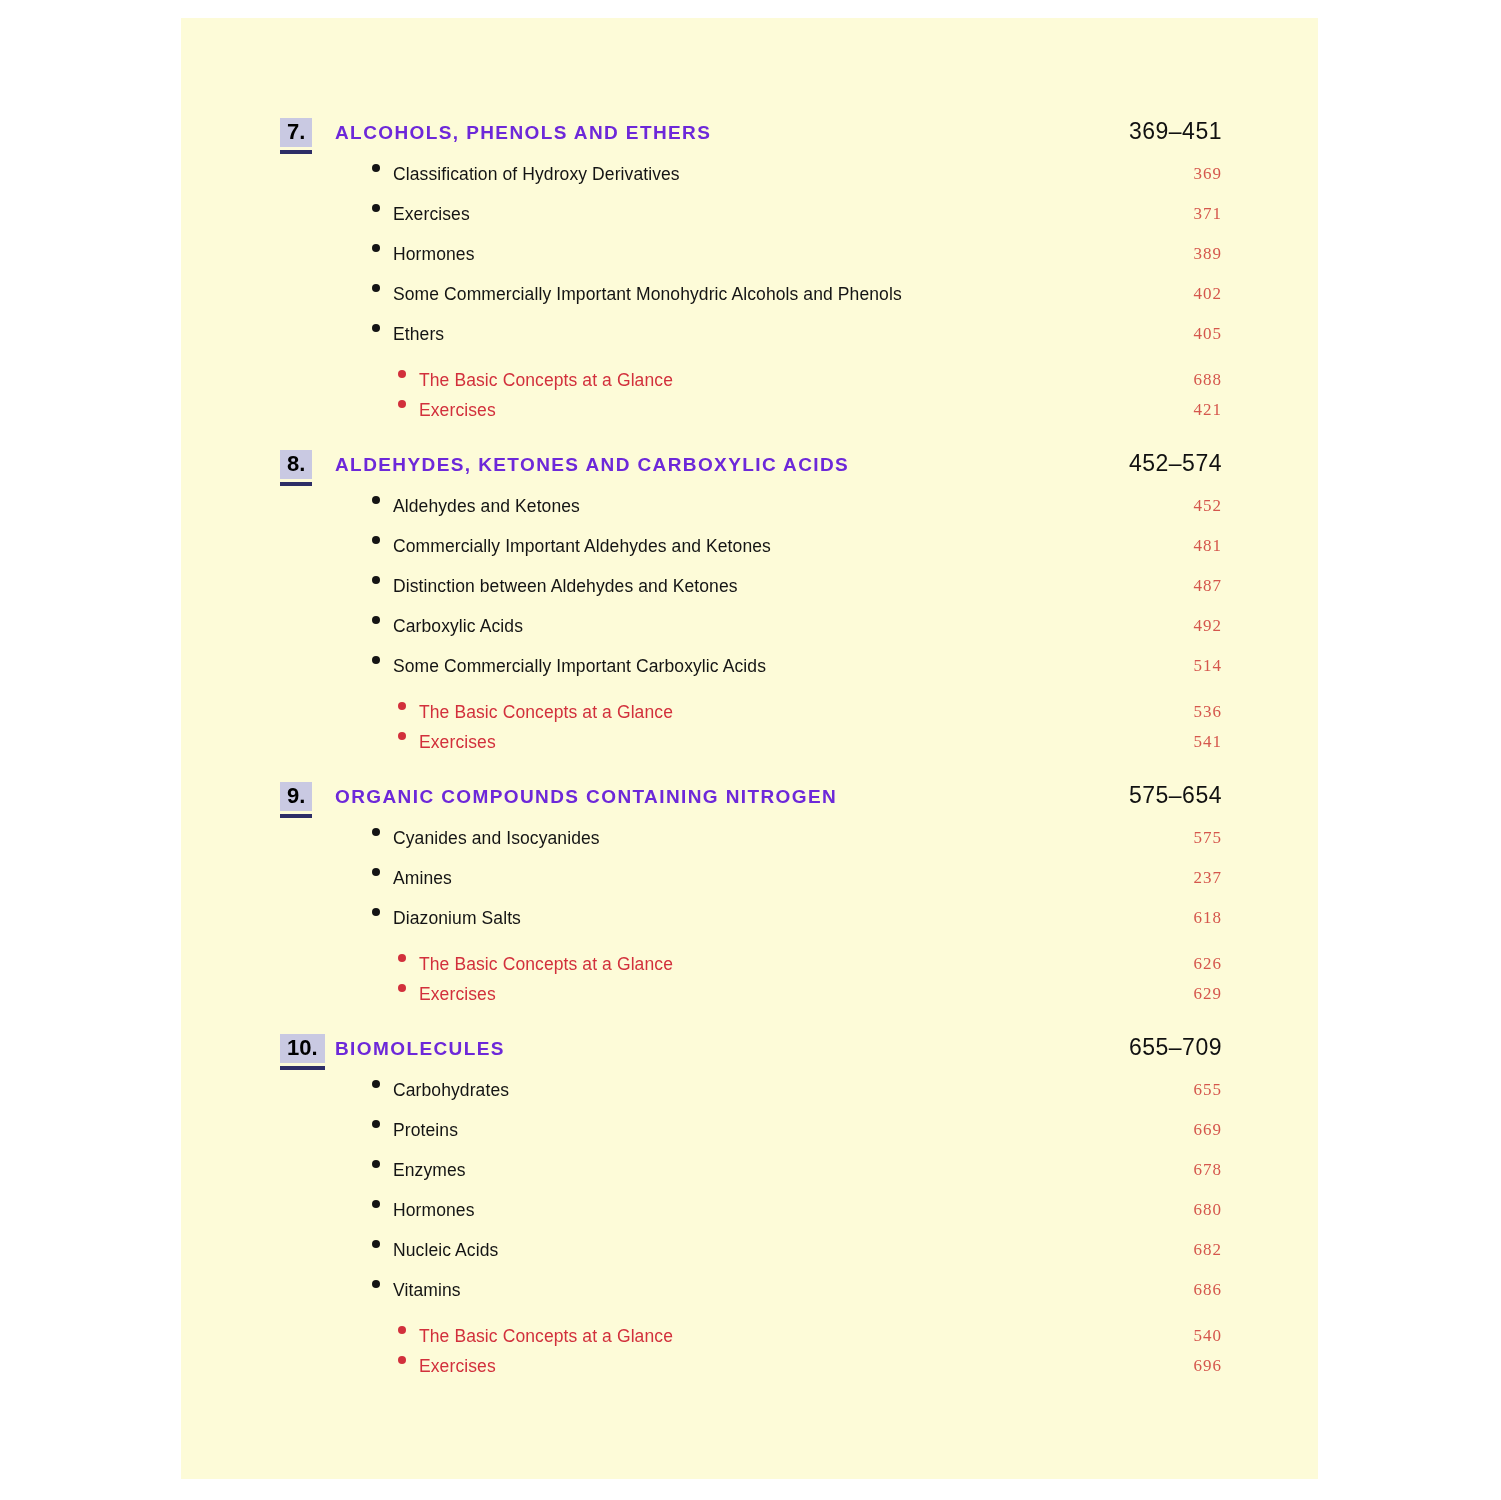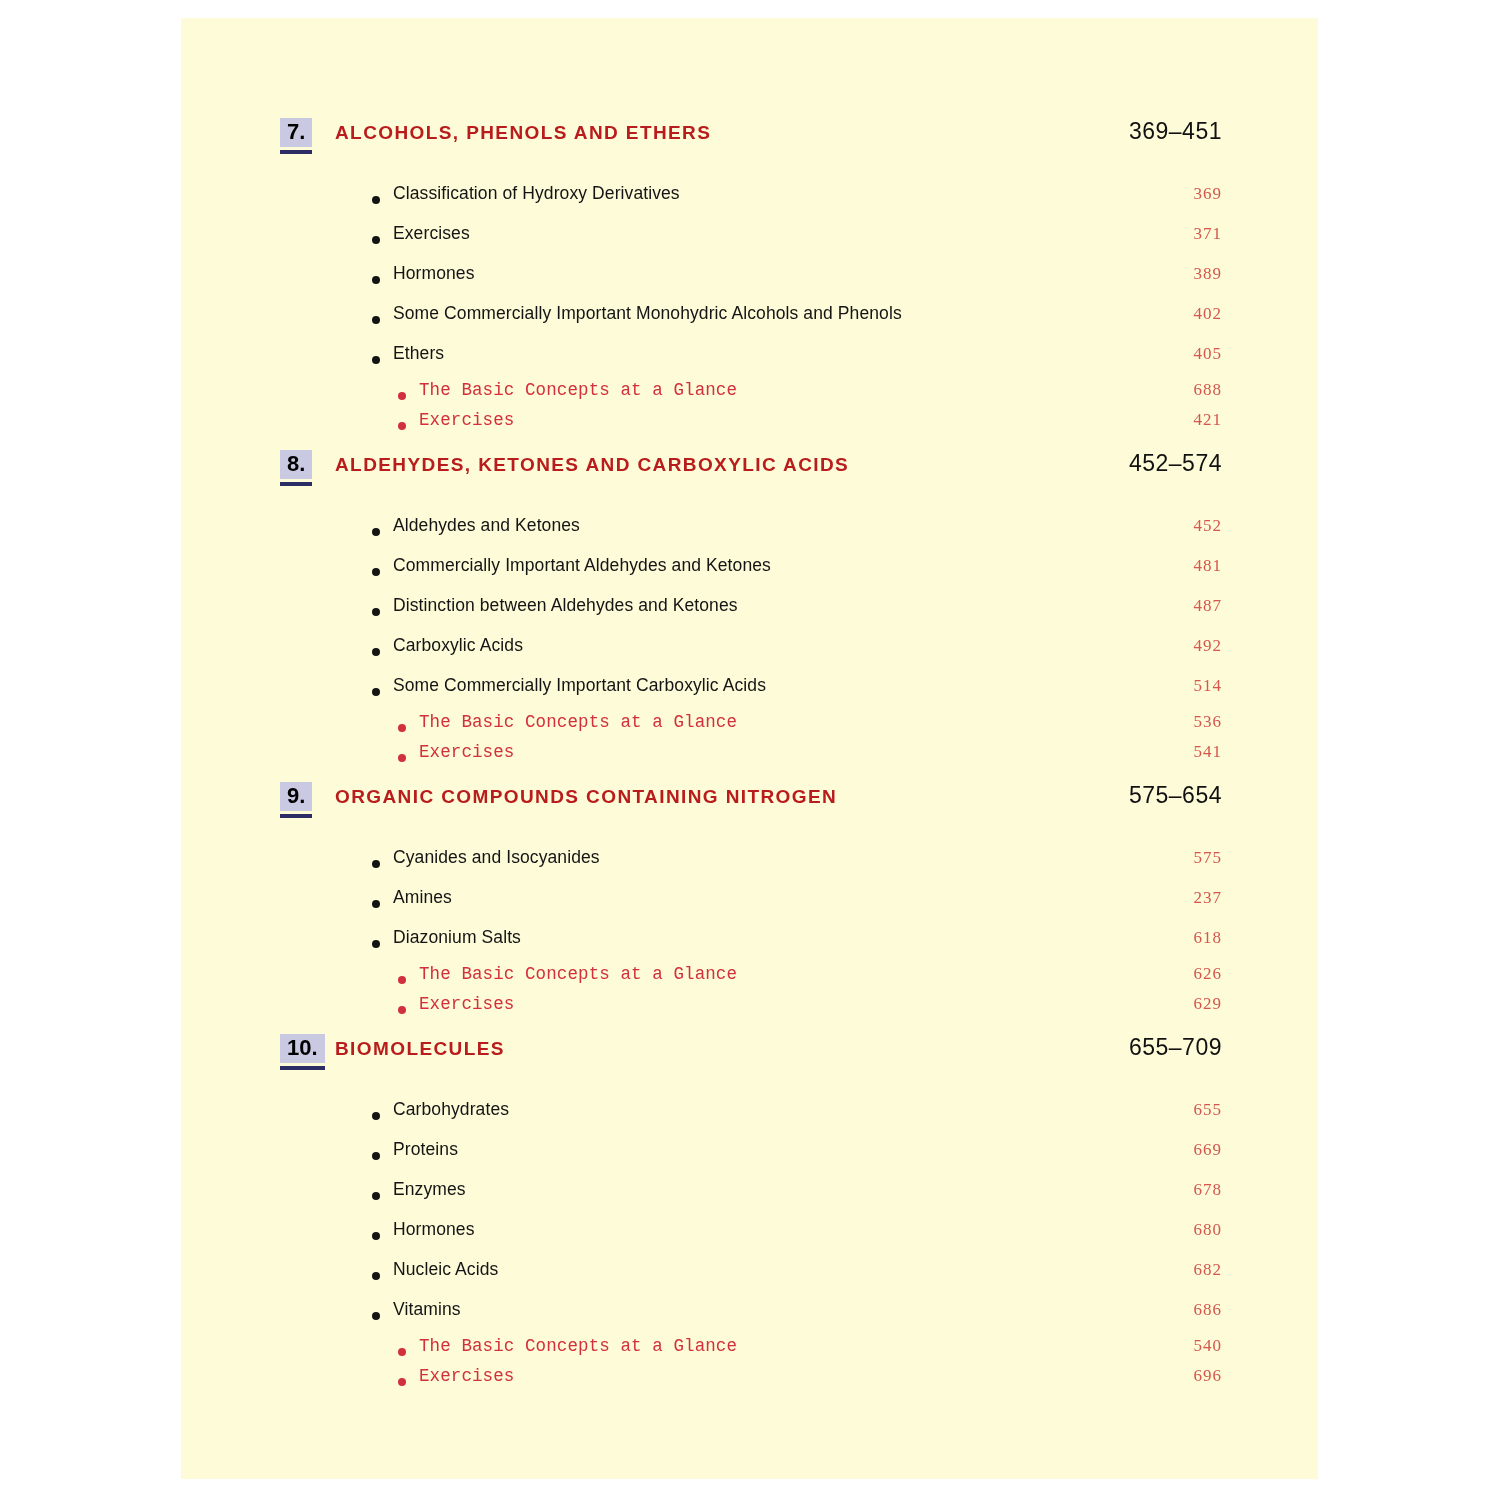--- a/index.html
+++ b/index.html
@@ -48,33 +48,33 @@
     padding: 2px 7px 4px 7px;
     font-size: 22px;
     font-weight: bold;
     color: #000000;
     line-height: 1.05;
   }
   .chapter-title {
     font-size: 19px;
     font-weight: bold;
     letter-spacing: 1.4px;
-    color: #b91c1c;
+    color: #6d28d9;
   }
   .chapter-range {
     margin-left: auto;
     font-size: 23px;
     font-weight: normal;
     color: #111111;
     letter-spacing: 0.5px;
   }
   
   .item-row {
     display: flex;
-    align-items: flex-end;
+    align-items: flex-start;
     height: 40px;
     padding-left: 191px;
     padding-right: 96px;
     box-sizing: border-box;
   }
   .bullet {
     width: 8px;
     height: 8px;
     border-radius: 50%;
     background: #141414;
@@ -95,21 +95,21 @@
     letter-spacing: 1px;
   }
   .item-group-sub {
     margin-top: 6px;
   }
   .item-row.highlight {
     height: 30px;
     padding-left: 217px;
   }
   .item-row.highlight .bullet { background: #D2303C; }
-  .item-row.highlight .item-label { color: #D2303C; font-family: Liberation Mono, monospace; }
+  .item-row.highlight .item-label { color: #D2303C; }
 </style>
 </head>
 <body>
 
 <div class="book-page">
   <div class="toc-content">
       <div class="chapter-row">
         <span class="num-slot"><span class="num-wrap"><span class="num-box">7.</span></span></span>
         <span class="chapter-title">ALCOHOLS, PHENOLS AND ETHERS</span>
         <span class="chapter-range">369–451</span>

